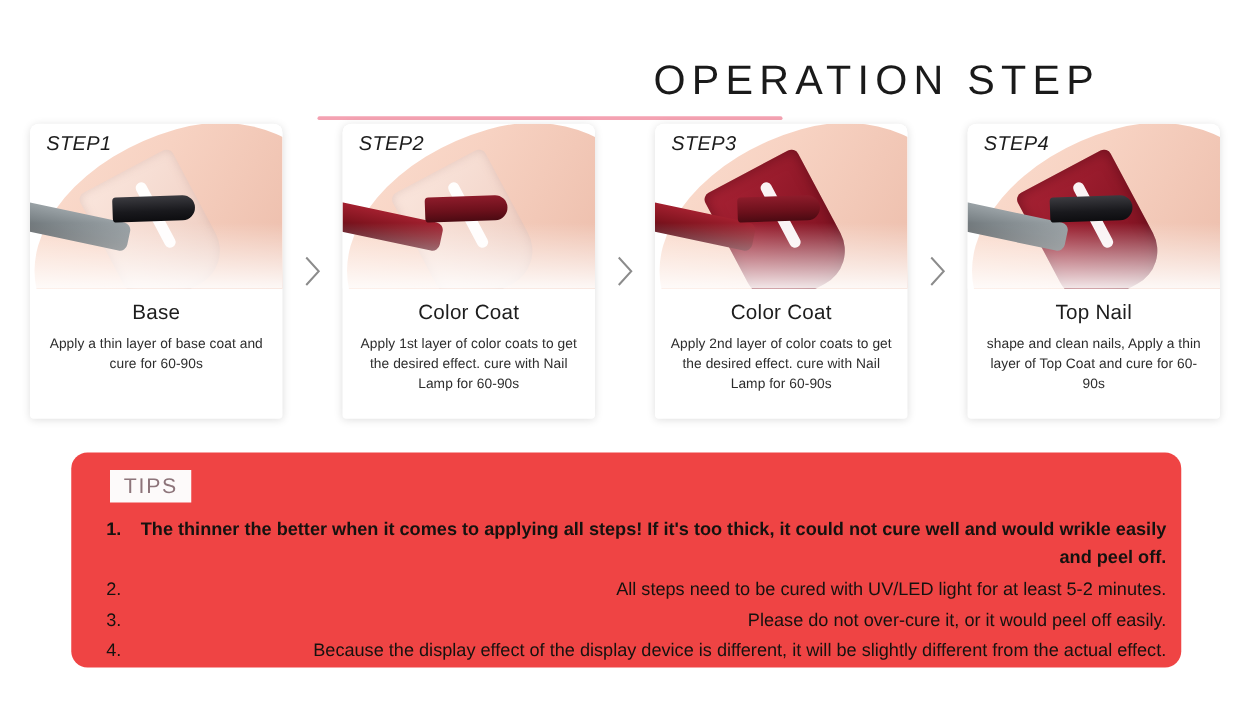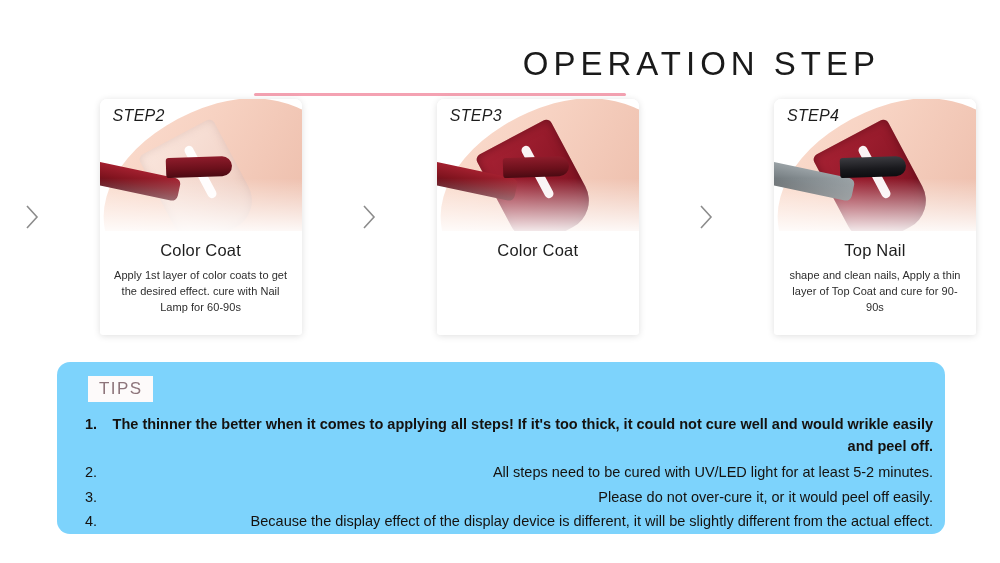--- a/index.html
+++ b/index.html
@@ -184,21 +184,21 @@
     display: block;
   }
 
   
   .tips-panel {
     position: absolute;
     left: 57px;
     top: 362px;
     width: 888px;
     height: 172px;
-    background: #7dd3fc;
+    background: #ef4444;
     border-radius: 13px;
   }
   .tips-badge {
     position: absolute;
     left: 31px;
     top: 14px;
     background: #fdfafa;
     color: #8d747a;
     font-size: 17px;
     letter-spacing: 1.4px;
@@ -236,20 +236,35 @@
 </head>
 <body>
 
 <div class="header">
   <div class="page-title">OPERATION STEP</div>
   <div class="title-underline"></div>
 </div>
 
 <div class="steps-row">
 
+  <div class="step-card">
+    <div class="step-photo">
+      <div class="finger"></div>
+      <div class="nail"></div>
+      <div class="nail-shine"></div>
+      <div class="brush-handle gray"></div>
+      <div class="brush-tip"></div>
+      <div class="photo-bg-fade"></div>
+      <div class="step-label">STEP1</div>
+    </div>
+    <div class="step-body">
+      <div class="step-heading">Base</div>
+      <div class="step-desc">Apply a thin layer of base coat and cure for 60-90s</div>
+    </div>
+  </div>
 
   <div class="step-arrow">
     <svg class="chev" width="15" height="26" viewBox="0 0 15 26">
       <polyline points="2,2 12,13 2,24" fill="none" stroke="#8c8c8c" stroke-width="1.6"></polyline>
     </svg>
   </div>
 
   <div class="step-card">
     <div class="step-photo">
       <div class="finger"></div>
@@ -277,20 +292,21 @@
       <div class="finger"></div>
       <div class="nail red"></div>
       <div class="nail-shine"></div>
       <div class="brush-handle red"></div>
       <div class="brush-tip red"></div>
       <div class="photo-bg-fade"></div>
       <div class="step-label">STEP3</div>
     </div>
     <div class="step-body">
       <div class="step-heading">Color Coat</div>
+      <div class="step-desc">Apply 2nd layer of color coats to get the desired effect. cure with Nail Lamp for 60-90s</div>
     </div>
   </div>
 
   <div class="step-arrow">
     <svg class="chev" width="15" height="26" viewBox="0 0 15 26">
       <polyline points="2,2 12,13 2,24" fill="none" stroke="#8c8c8c" stroke-width="1.6"></polyline>
     </svg>
   </div>
 
   <div class="step-card">
@@ -298,21 +314,21 @@
       <div class="finger"></div>
       <div class="nail red"></div>
       <div class="nail-shine"></div>
       <div class="brush-handle gray"></div>
       <div class="brush-tip"></div>
       <div class="photo-bg-fade"></div>
       <div class="step-label">STEP4</div>
     </div>
     <div class="step-body">
       <div class="step-heading">Top Nail</div>
-      <div class="step-desc">shape and clean nails, Apply a thin layer of Top Coat and cure for 90-90s</div>
+      <div class="step-desc">shape and clean nails, Apply a thin layer of Top Coat and cure for 60-90s</div>
     </div>
   </div>
 
 </div>
 
 <div class="tips-panel">
   <div class="tips-badge">TIPS</div>
   <div class="tips-list">
 
     <div class="tip-row bold">

